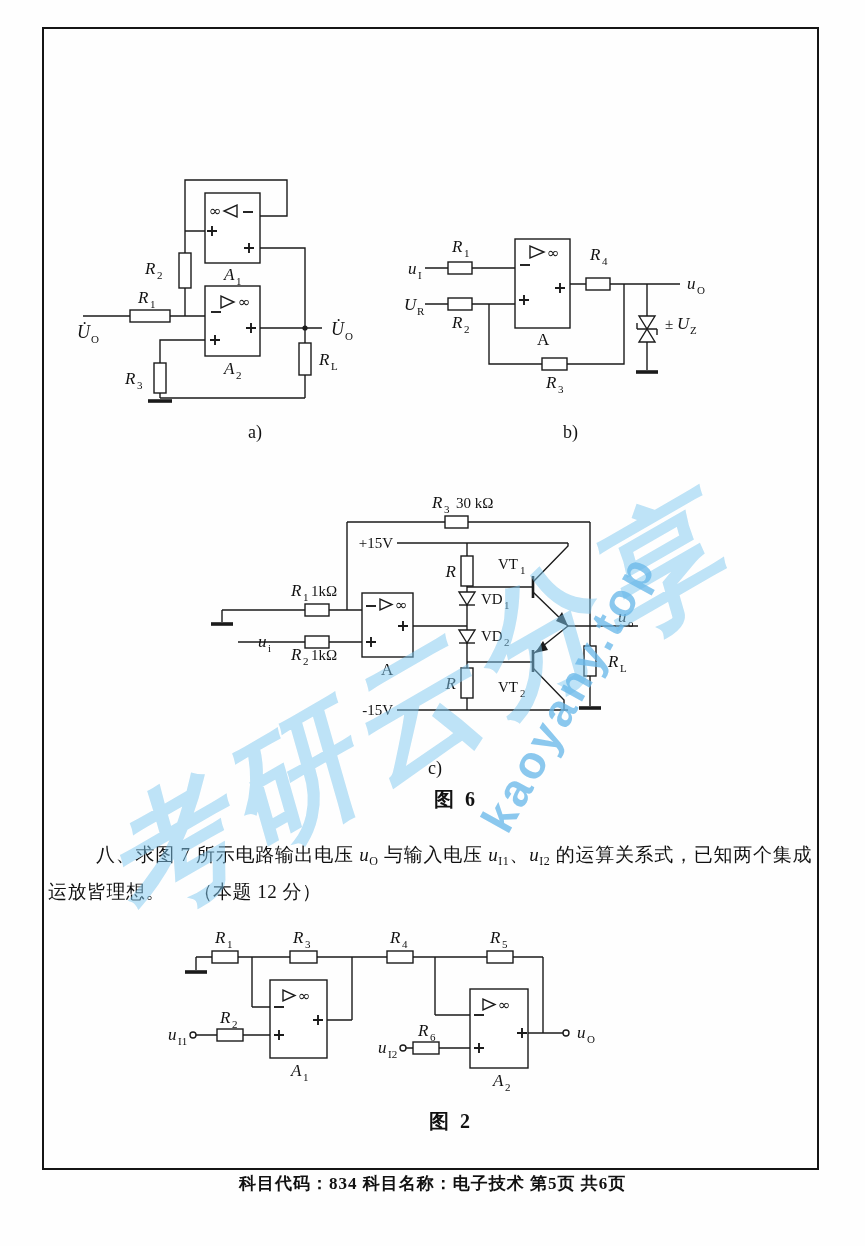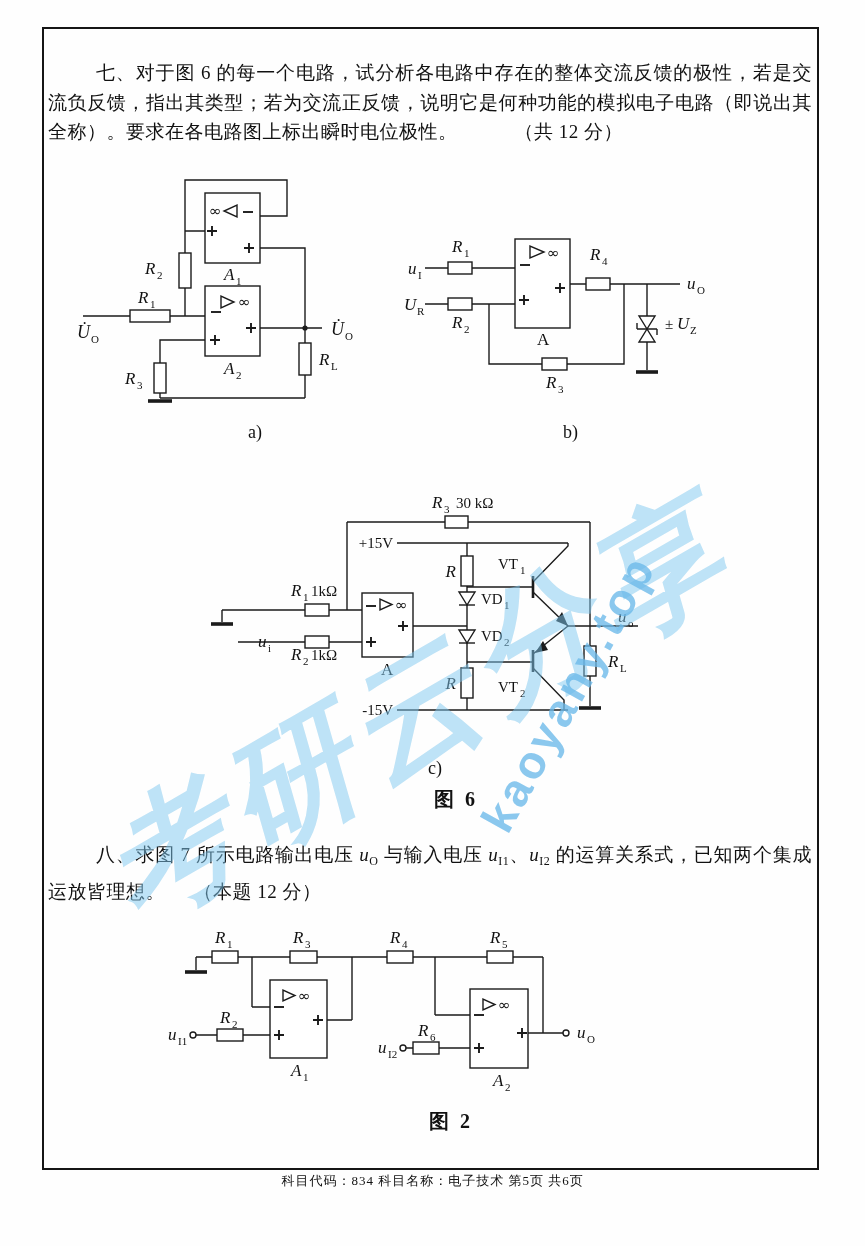--- a/index.html
+++ b/index.html
@@ -8,21 +8,21 @@
   .frame{position:absolute;left:42px;top:27px;width:773px;height:1139px;border:2px solid #151515;}
   .para{position:absolute;left:48px;width:764px;font-size:19px;line-height:29.5px;
         text-align:justify;letter-spacing:.5px;}
   .indent{text-indent:48px;}
   .score{margin-left:3em;white-space:nowrap;}
   .var{font-style:italic;}
   .vsub{font-size:12px;vertical-align:-4px;}
   .cap{position:absolute;font-size:18px;}
   .figcap{position:absolute;font-size:20px;font-weight:bold;letter-spacing:3px;margin-left:29px;}
   .footer{position:absolute;left:0;top:1172px;width:865px;text-align:center;
-          font-size:13px;font-weight:normal;letter-spacing:1px;}
+          font-size:17px;font-weight:bold;letter-spacing:1px;}
   svg{position:absolute;overflow:visible;}
   .w{stroke:#1b1b1b;stroke-width:1.4;fill:none;}
   .cmp{stroke:#1b1b1b;stroke-width:1.4;fill:#fff;}
   .mk{stroke:#1b1b1b;stroke-width:1.9;fill:none;}
   .bb{stroke:#1b1b1b;stroke-width:2.6;fill:none;}
   .gnd{stroke:#1b1b1b;stroke-width:3.6;fill:none;}
   .arr{fill:#1b1b1b;stroke:none;}
   text.lbl{font:italic 17px "Liberation Serif",serif;fill:#111;}
   text.sub{font:11px "Liberation Serif",serif;fill:#111;}
   text.unit{font:15px "Liberation Serif",serif;fill:#111;}
@@ -34,23 +34,20 @@
   .wm-latin{position:absolute;left:470px;top:815px;transform:rotate(-61deg);transform-origin:0 0;
           font-size:46px;font-weight:bold;letter-spacing:4px;color:rgba(106,185,233,.78);
           white-space:nowrap;pointer-events:none;font-family:"Liberation Sans",sans-serif;}
 </style>
 </head>
 <body>
 
 <div class="page">
   <div class="frame"></div>
 
-  <div class="para indent" style="top:58px;">
-    <span>七、对于图 6 的每一个电路，试分析各电路中存在的整体交流反馈的极性，若是交流负反馈，指出其类型；若为交流正反馈，说明它是何种功能的模拟电子电路（即说出其全称）。要求在各电路图上标出瞬时电位极性。</span><span class="score">（共 12 分）</span>
-  </div>
 
   <svg style="left:75px;top:168px;" width="320" height="252" viewBox="0 0 320 252">
     <g>
       <path class="w" d="M185,48 H212 V12 H110 V63 M110,63 H130 M110,63 V85 M110,120 V148"></path>
       <path class="w" d="M8,148 H55 M95,148 H130"></path>
       <path class="w" d="M185,80 H230 V160"></path>
       <path class="w" d="M130,172 H85 V195 M85,225 V230 M85,230 H230 M230,207 V230"></path>
       <path class="w" d="M185,160 H247 M230,160 V175"></path>
     </g>
     <rect class="cmp" x="104" y="85" width="12" height="35"></rect>

